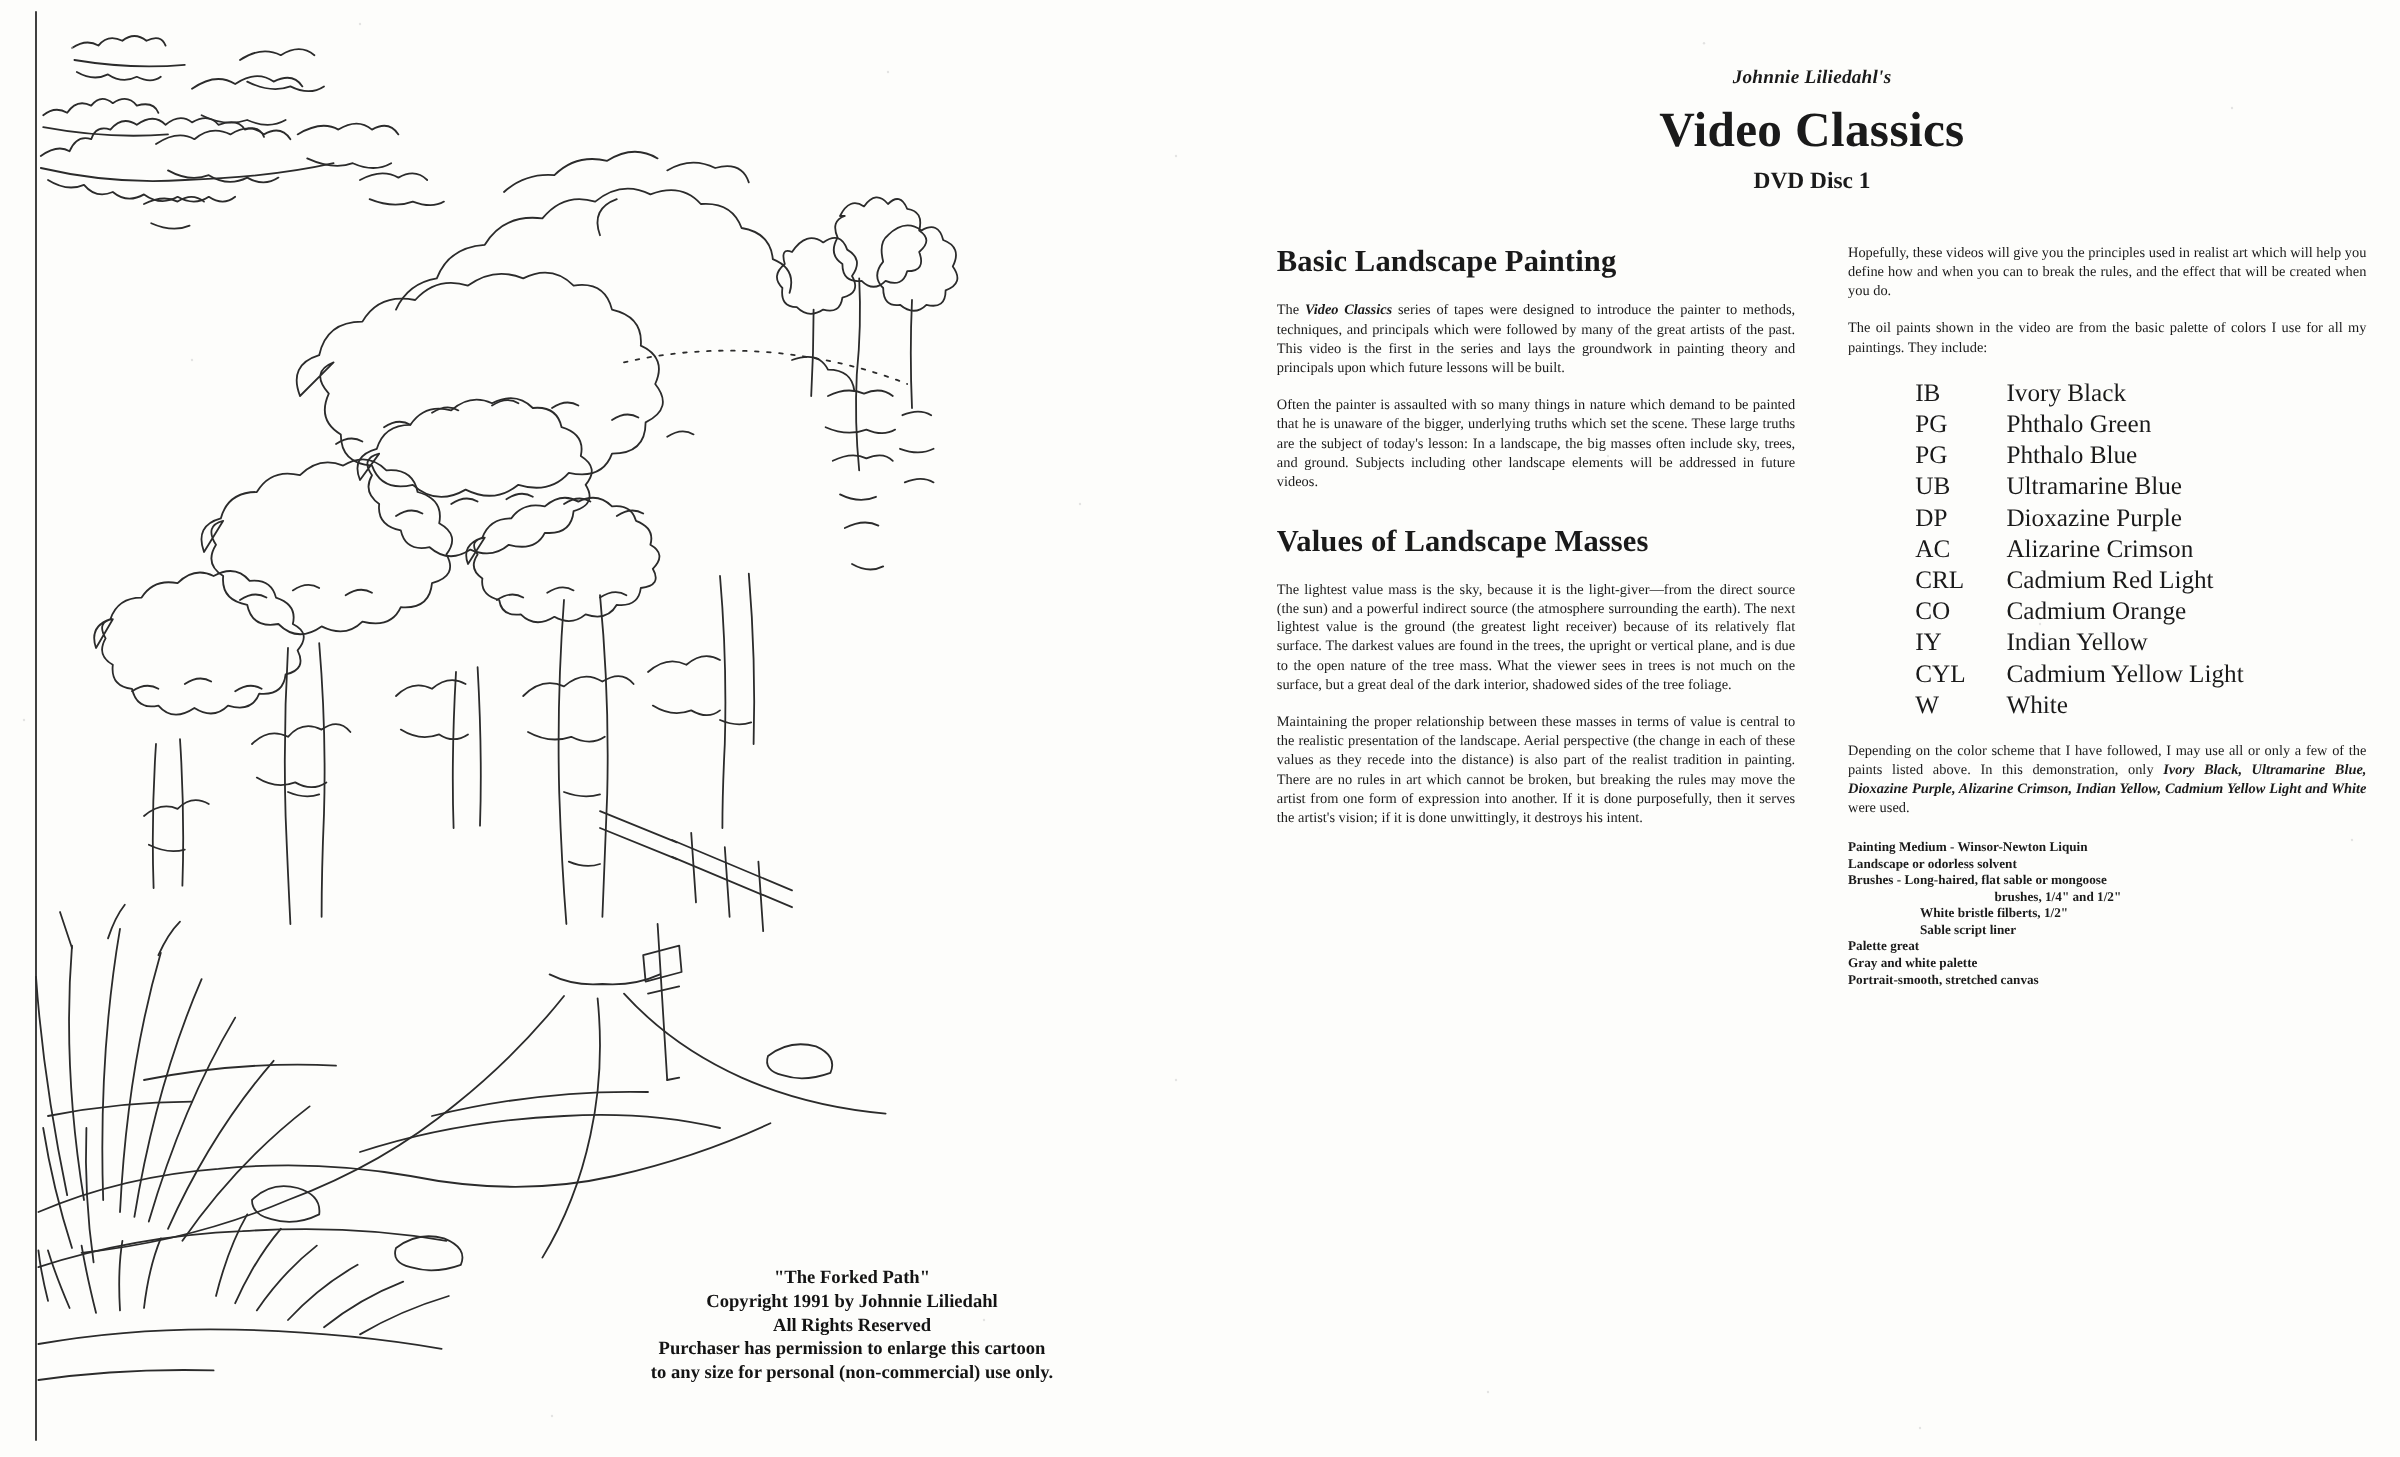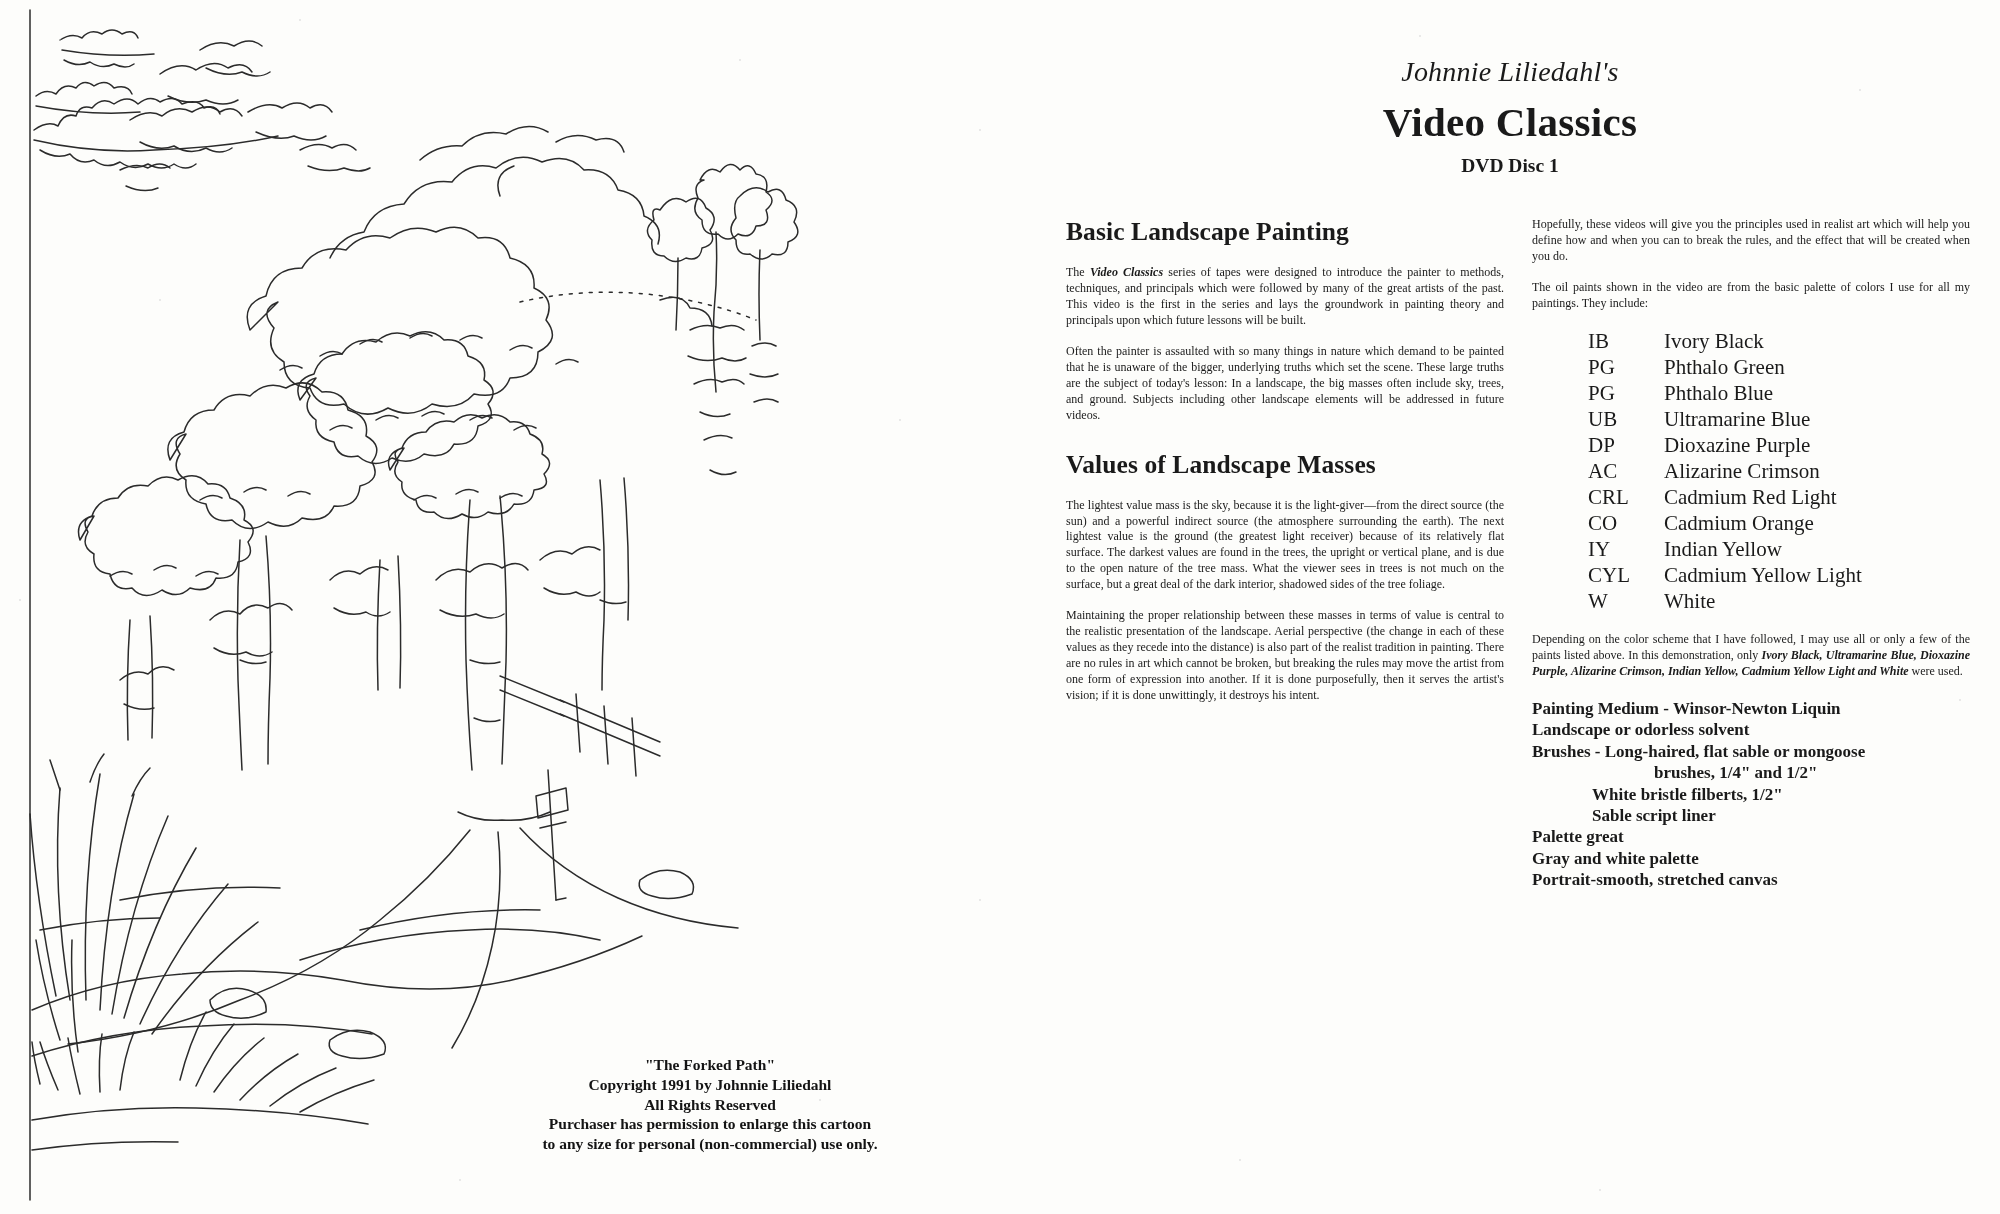--- a/index.html
+++ b/index.html
@@ -56,45 +56,44 @@
     width: 940px;
     height: 1214px;
   }
   .masthead {
     text-align: center;
     padding-top: 56px;
   }
   .masthead .pub {
     font-family: "Liberation Serif", serif;
     font-style: italic;
-    font-weight: normal;
-    font-size: 28px;
+    font-weight: bold;
+    font-size: 16px;
     letter-spacing: 0.2px;
   }
   .masthead .title {
     font-family: "Liberation Serif", serif;
     font-weight: bold;
     font-size: 41px;
     letter-spacing: 0.3px;
     margin-top: 10px;
   }
   .masthead .sub {
     font-family: "Liberation Serif", serif;
     font-weight: bold;
     font-size: 19.5px;
     margin-top: 9px;
   }
 
   .columns {
     display: flex;
-    gap: 28px;
+    gap: 44px;
     margin-top: 40px;
     padding-left: 24px;
     padding-right: 8px;
-    justify-content: center;
   }
   .col {
     width: 438px;
   }
 
   h2.sect {
     font-family: "Liberation Serif", serif;
     font-weight: bold;
     font-size: 25.5px;
     margin: 0 0 18px 0;
@@ -126,21 +125,21 @@
     line-height: 1.24;
   }
   .paint-row .abbr { width: 76px; }
   .paint-row .name { flex: 1; }
 
   
   .supplies {
     margin-top: 18px;
     font-family: "Liberation Serif", serif;
     font-weight: bold;
-    font-size: 17px;
+    font-size: 11px;
     line-height: 1.26;
   }
   .supplies .ln { display: block; }
   .supplies .ind1 { padding-left: 122px; }
   .supplies .ind2 { padding-left: 60px; }
 
   
   .speckle {
     position: absolute;
     inset: 0;

